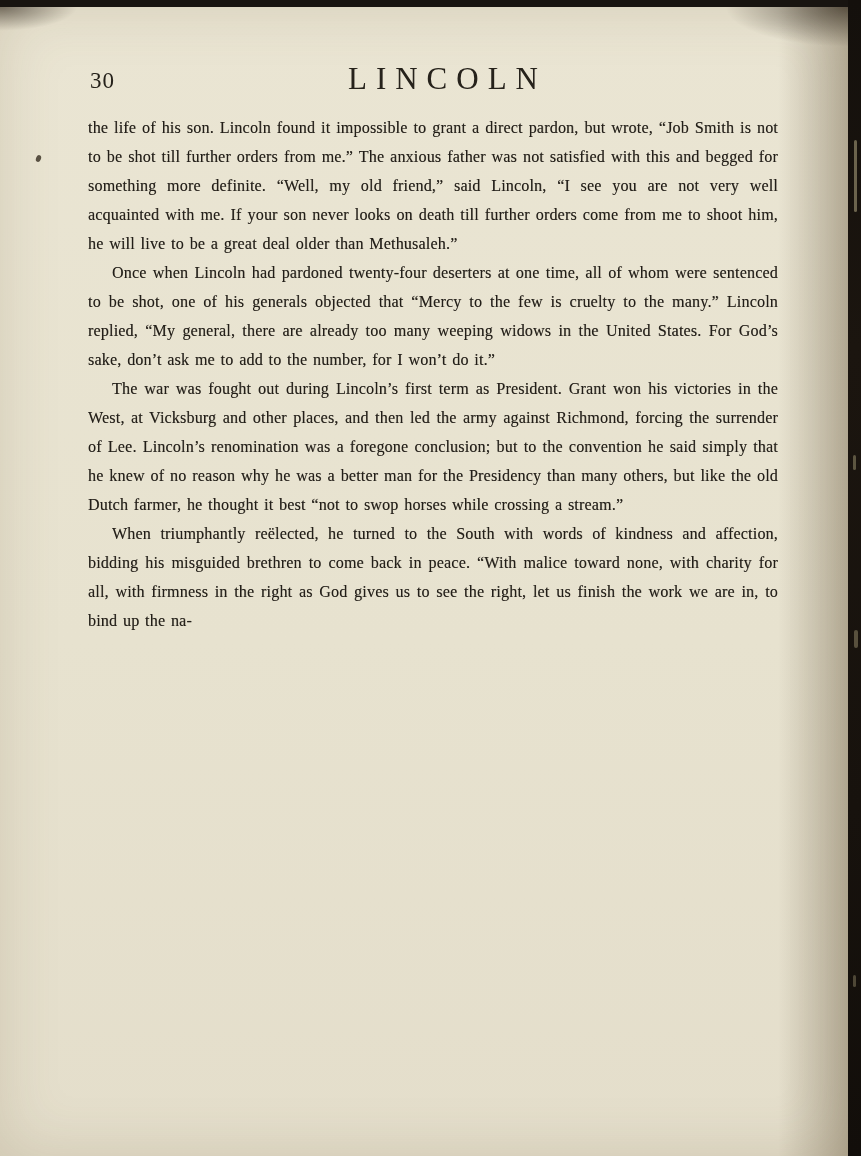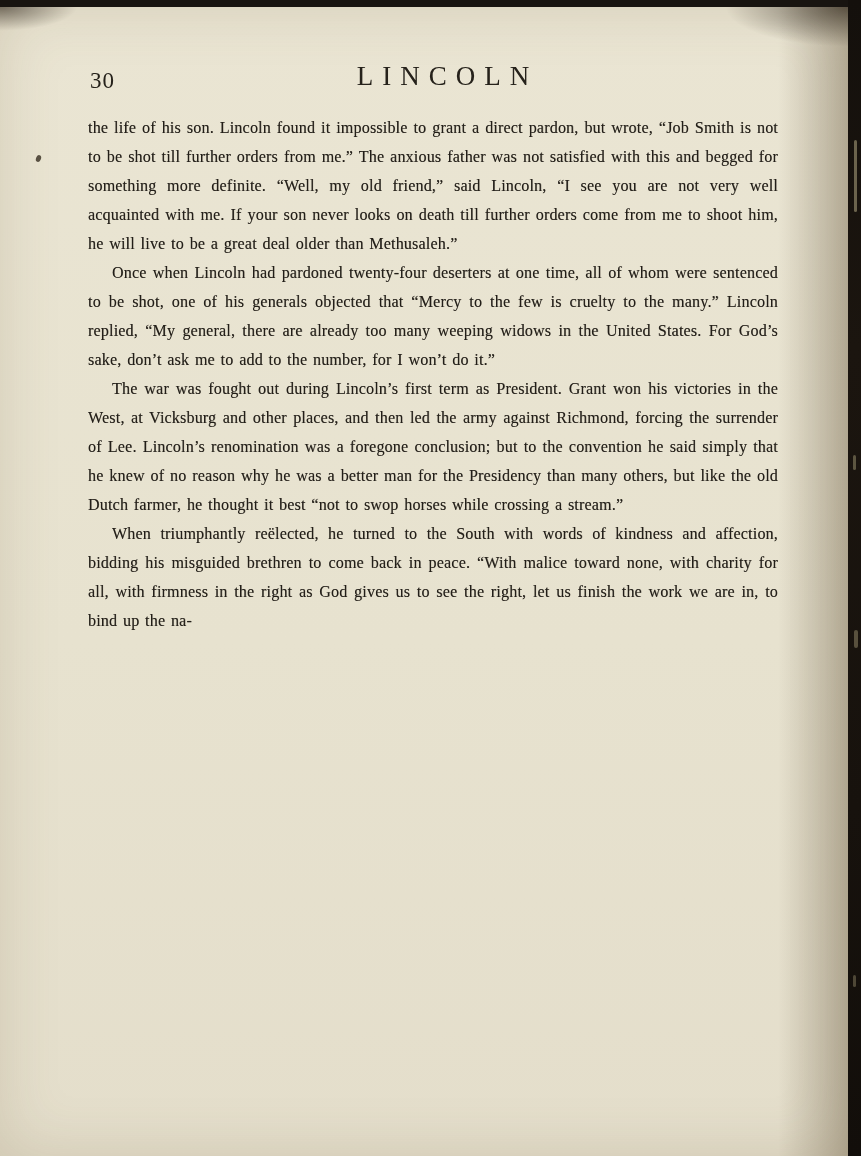--- a/index.html
+++ b/index.html
@@ -35,21 +35,21 @@
   }
   .page-number {
     position: absolute;
     left: 90px; top: 7px;
     font-size: 23px;
     letter-spacing: 1px;
   }
   .running-title {
     display: block;
     text-align: center;
-    font-size: 27px;
+    font-size: 31px;
     letter-spacing: 9px;
     color: #26221b;
   }
 
   .page-body {
     position: absolute;
     top: 106px; left: 88px;
     width: 690px;
     color: #221e18;
     font-size: 16px;

